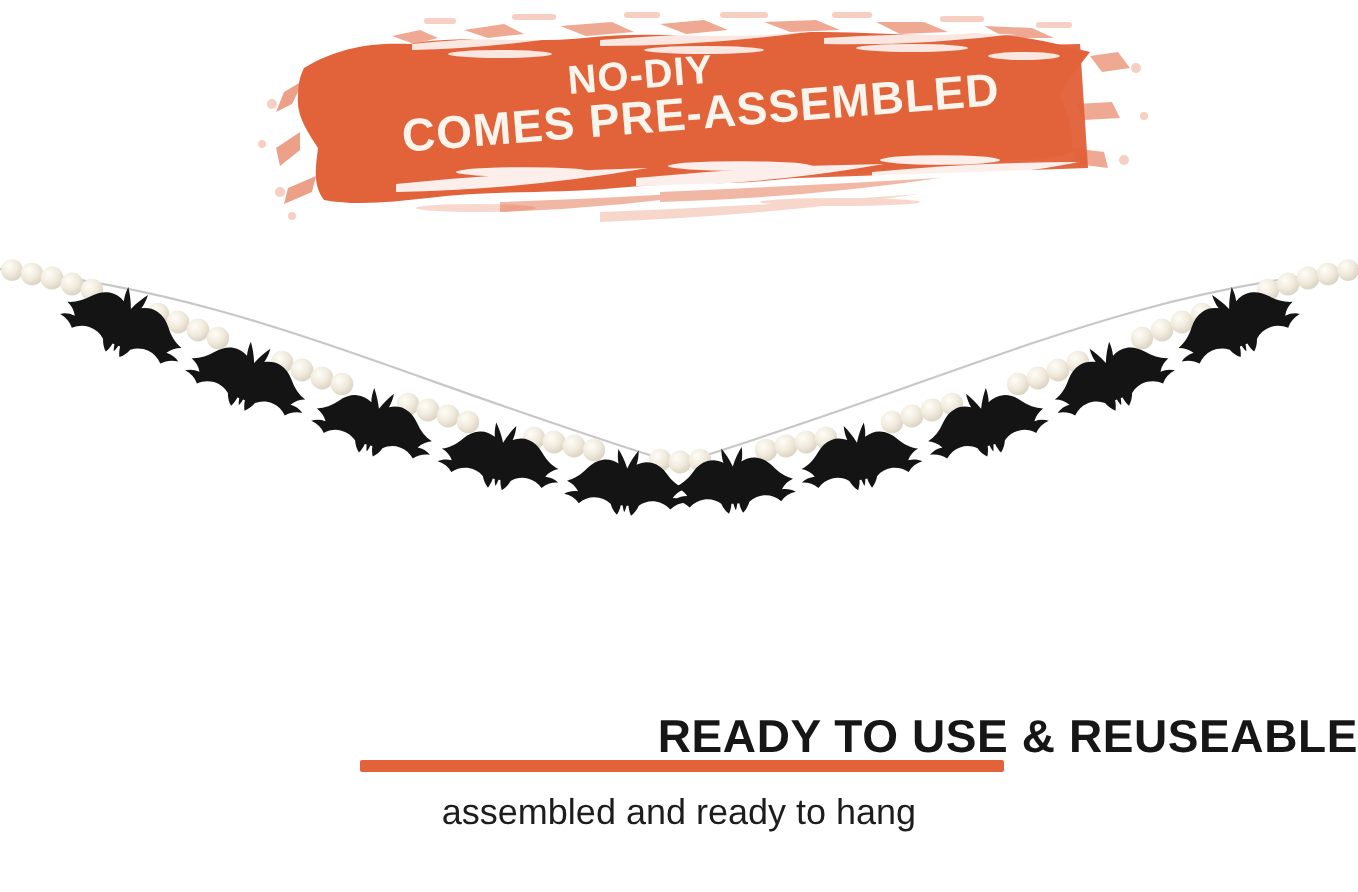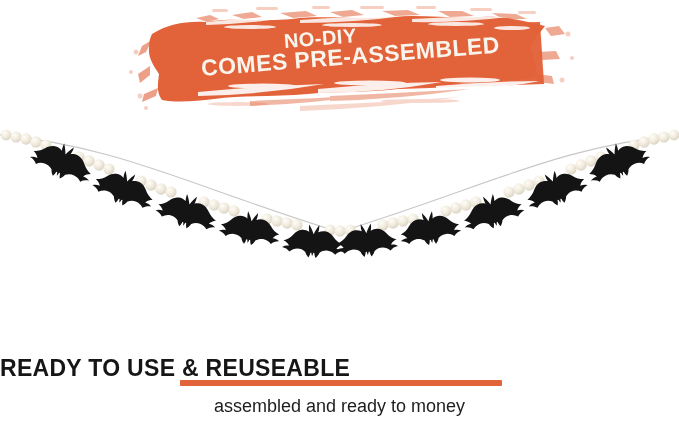--- a/index.html
+++ b/index.html
@@ -51,21 +51,21 @@
   #headline-bar{
     position:absolute;
     left:180px;top:25px;
     width:322px;height:6px;
     background:#E2623A;
     border-radius:1px;
   }
   #headline{
     position:absolute;
     left:0;top:0;width:679px;
-    text-align:left;
+    text-align:right;
     font-family:"Liberation Sans",sans-serif;
     font-weight:bold;
     font-size:23px;
     letter-spacing:0.3px;
     color:#161616;
     white-space:nowrap;
   }
   #subtext{
     margin-top:6px;
     width:679px;
@@ -322,17 +322,17 @@
         <use href="#bat" transform="translate(618,43) rotate(-22) scale(1.02)"></use>
       </g>
   </svg>
 
   <div id="bottom">
     <div id="headline-wrap">
       <div id="headline-bar"></div>
       <div id="headline">READY TO USE &amp; REUSEABLE</div>
     </div>
     <div id="subtext">
-      <span class="subline">assembled and ready to money</span>
+      <span class="subline">assembled and ready to hang</span>
     </div>
   </div>
 
 </div>
 
 </body></html>

